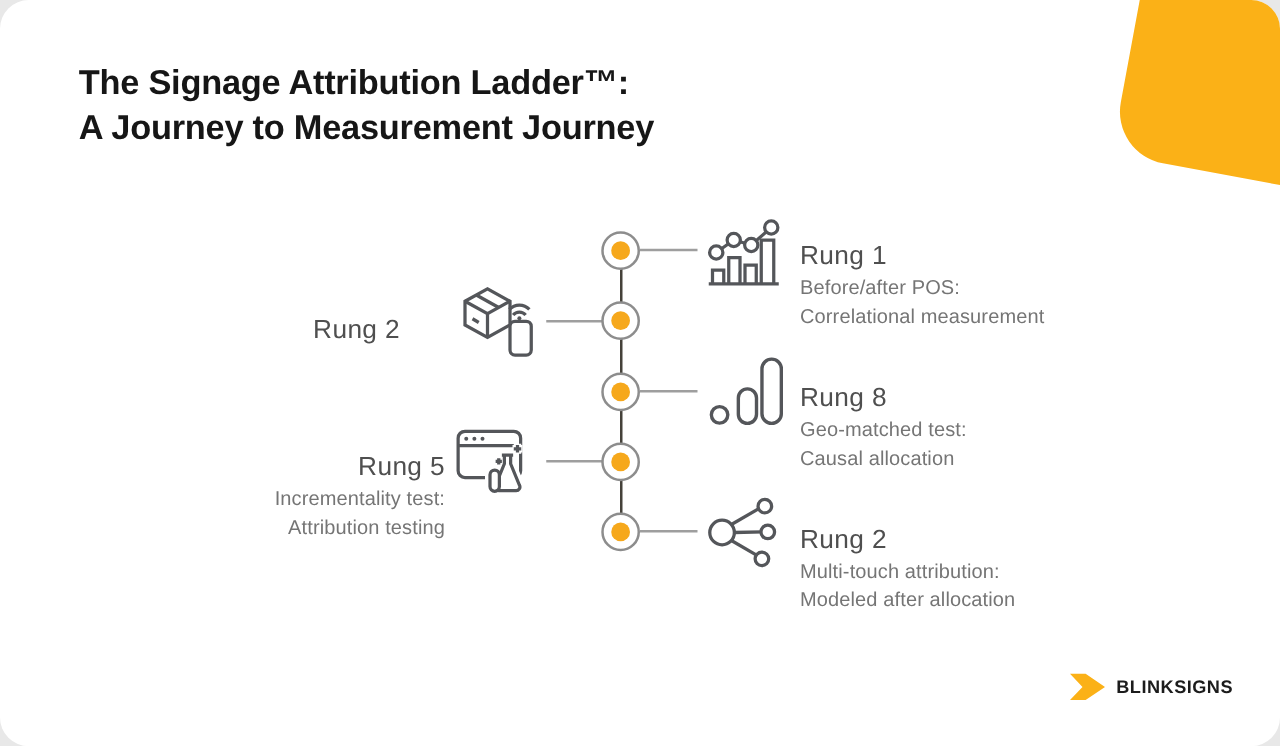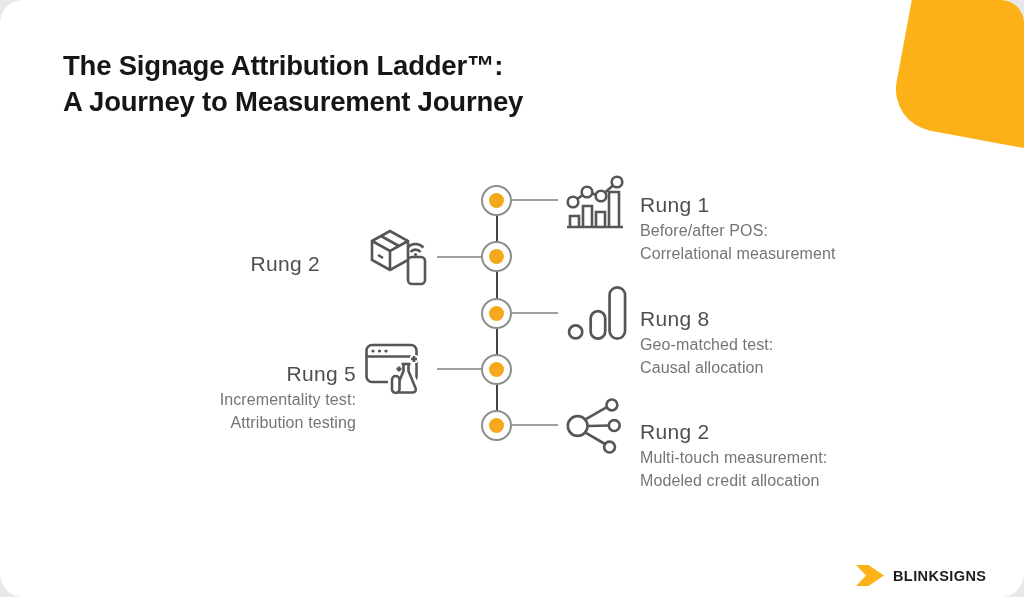--- a/index.html
+++ b/index.html
@@ -25,21 +25,21 @@
     position:absolute; width:31px; height:31px; box-sizing:border-box;
     border:2px solid #8d8d8d; border-radius:50%; background:#fff;
     display:flex; align-items:center; justify-content:center;
   }
   .node-dot { width:15px; height:15px; border-radius:50%; background:#F6A81C; }
   .rung-icon { position:absolute; }
   .rung-text { position:absolute; }
   .rung-text.left { text-align:right; }
   .rung-label { font-size:21px; line-height:26px; font-weight:400; color:#4f4f4f; letter-spacing:0.3px;margin-top:18px; }
   .rung-desc { margin-top:2px; font-size:16px; line-height:22.5px; color:#757575; letter-spacing:0.1px; }
-  .brand { position:absolute; left:855px; top:564px; display:flex; align-items:center; }
+  .brand { position:absolute; left:855px; top:538px; display:flex; align-items:center; }
   .brand-name { margin-left:8px; font-size:14.5px; font-weight:700; letter-spacing:0.4px; color:#1c1c1c; }
   svg { display:block; }
 </style>
 </head>
 <body>
 
 <div class="slide">
 
   <div class="corner-shape"></div>
 
@@ -162,22 +162,22 @@
     <div class="rung-label">Rung 5</div>
     <div class="rung-desc">
       <div>Incrementality test:</div>
       <div>Attribution testing</div>
     </div>
   </div>
 
   <div class="rung-text right" style="left:640px; top:401px;">
     <div class="rung-label">Rung 2</div>
     <div class="rung-desc">
-      <div>Multi-touch measurement:</div>
-      <div>Modeled credit allocation</div>
+      <div>Multi-touch attribution:</div>
+      <div>Modeled after allocation</div>
     </div>
   </div>
 
   <div class="brand">
     <span>
       <svg width="30" height="23" viewBox="0 0 30 23">
         <path d="M1 1 H13.5 L29 11.5 L13.5 22 H1 L11 11.5 Z" fill="#FBB117"></path>
       </svg>
     </span>
     <span class="brand-name">BLINKSIGNS</span>

